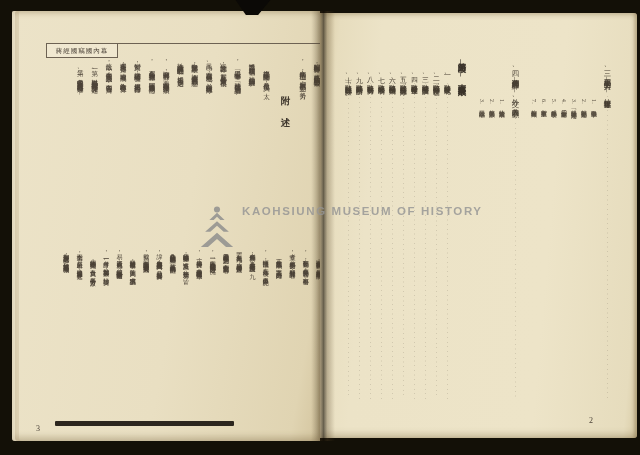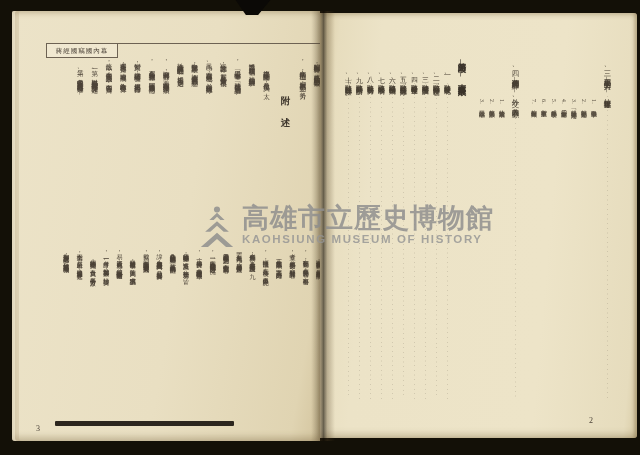--- a/index.html
+++ b/index.html
@@ -207,18 +207,17 @@
   <div class="watermark">
     <span class="wm-logo">
       <svg width="38" height="42" viewBox="0 0 40 44" fill="#8d8d8d" xmlns="http://www.w3.org/2000/svg">
         <circle cx="20" cy="3.5" r="3.2"></circle>
         <path d="M20 7 L28 14.5 L23.5 14.5 L20 11.2 L16.5 14.5 L12 14.5 Z"></path>
         <path d="M20 16 L32.5 27 L27 27 L20 20.8 L13 27 L7.5 27 Z"></path>
         <path d="M20 28 L37 43 L29.5 43 L20 34.5 L10.5 43 L3 43 Z"></path>
       </svg>
     </span>
     <span class="wm-text">
-      <span class="wm-cn">高雄市立歷史博物館</span>
       <span class="wm-en">KAOHSIUNG MUSEUM OF HISTORY</span>
     </span>
   </div>
 
 </div>
 
 </body></html>

